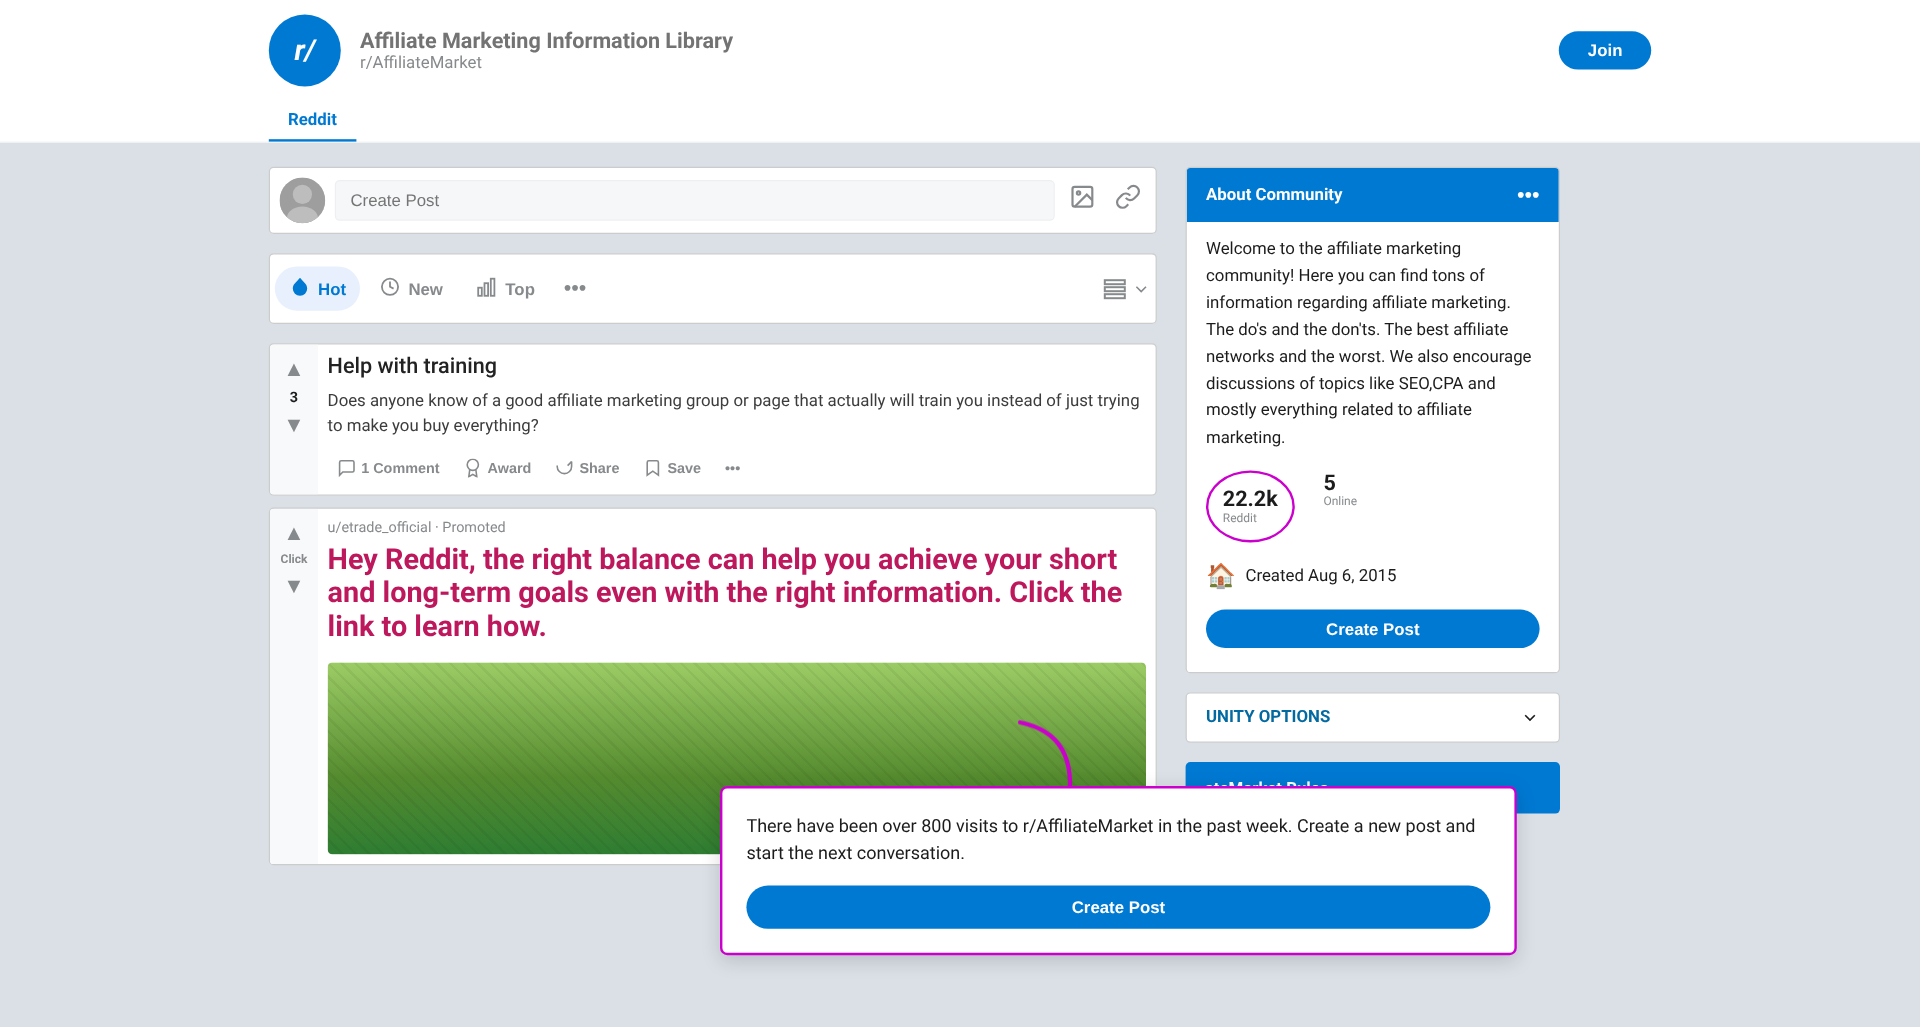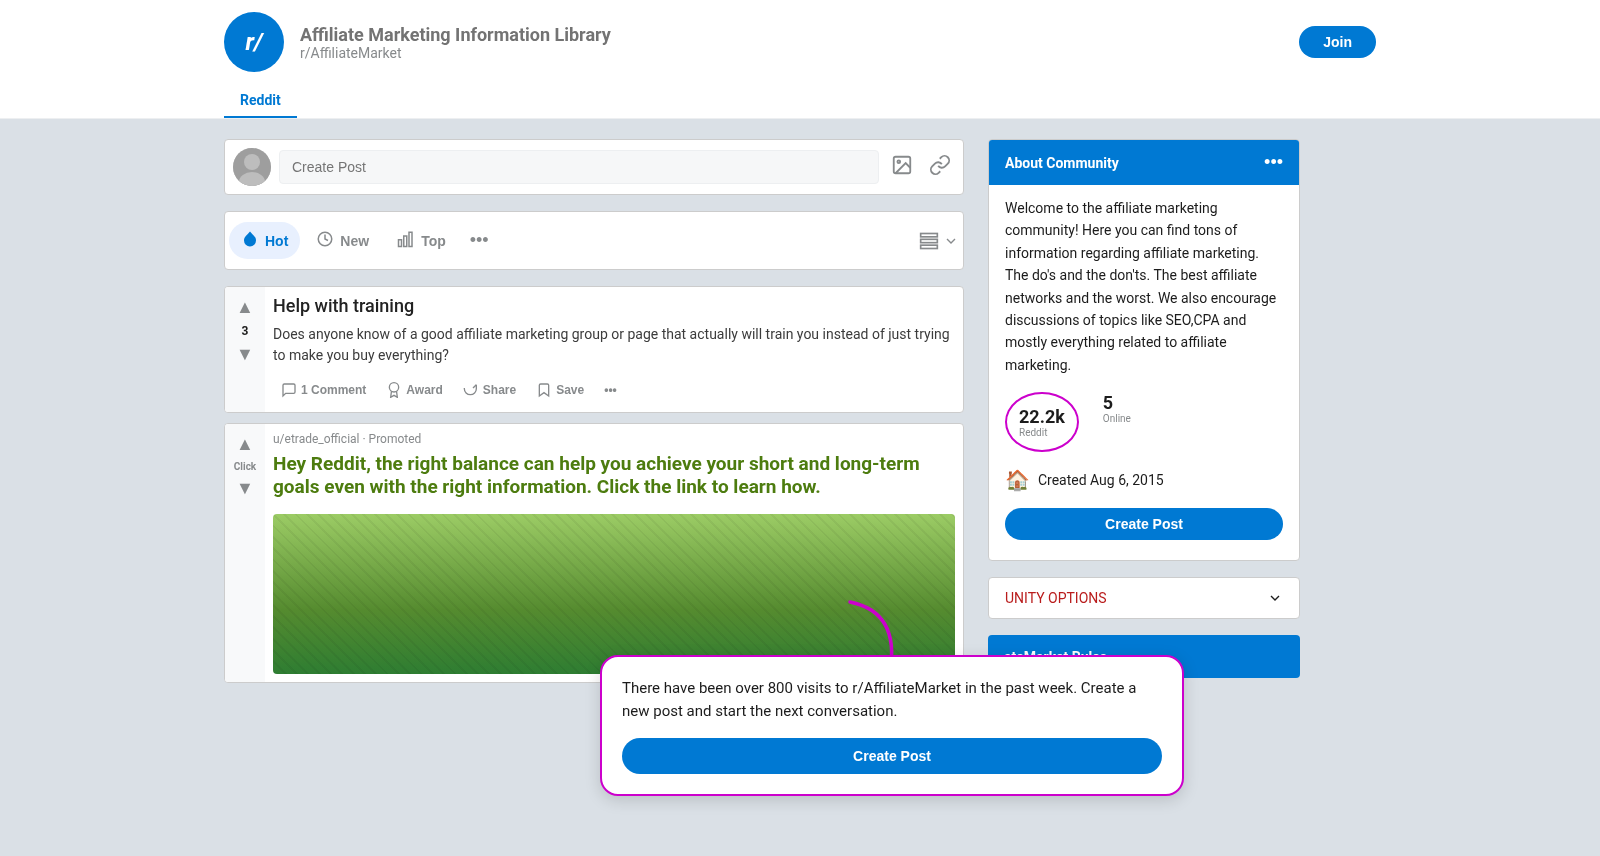--- a/index.html
+++ b/index.html
@@ -249,23 +249,23 @@
       border: none;
       background: none;
       font-size: 12px;
       font-weight: 700;
       color: #878a8c;
       cursor: pointer;
     }
     .promoted-label {
     }
     .promoted-title {
-      font-size: 19px;
-      font-weight: 700;
-      color: #4d7c0f;
+      font-size: 24px;
+      font-weight: 700;
+      color: #be185d;
       margin-bottom: 16px;
     }
     .promoted-img {
       width: 100%;
       height: 160px;
       background: linear-gradient(135deg, #8BC34A 0%, #558B2F 50%, #1B5E20 100%);
       border-radius: 4px;
       margin-top: 8px;
       display: flex;
       align-items: center;
@@ -372,45 +372,45 @@
       border-radius: 4px;
       padding: 12px 16px;
       display: flex;
       justify-content: space-between;
       align-items: center;
       margin-bottom: 16px;
       cursor: pointer;
     }
     .community-options-label {
       font-size: 14px;
-      font-weight: 400;
-      color: #b91c1c;
+      font-weight: 700;
+      color: #0369a1;
     }
 
     .rules-card {
       background: #0079d3;
       border-radius: 4px;
       padding: 12px 16px;
     }
     .rules-label {
       color: white;
       font-size: 14px;
       font-weight: 700;
     }
 
     
     .tooltip-popup {
       position: fixed;
       bottom: 60px;
       left: 50%;
       transform: translateX(-200px);
-      width: 584px;
+      width: 664px;
       background: white;
       border: 2px solid #cc00cc;
-      border-radius: 18px;
+      border-radius: 6px;
       padding: 20px;
       z-index: 100;
       box-shadow: 0 4px 16px rgba(0,0,0,0.15);
     }
     .tooltip-text {
       font-size: 15px;
       color: #1c1c1c;
       margin-bottom: 16px;
       line-height: 1.5;
     }

